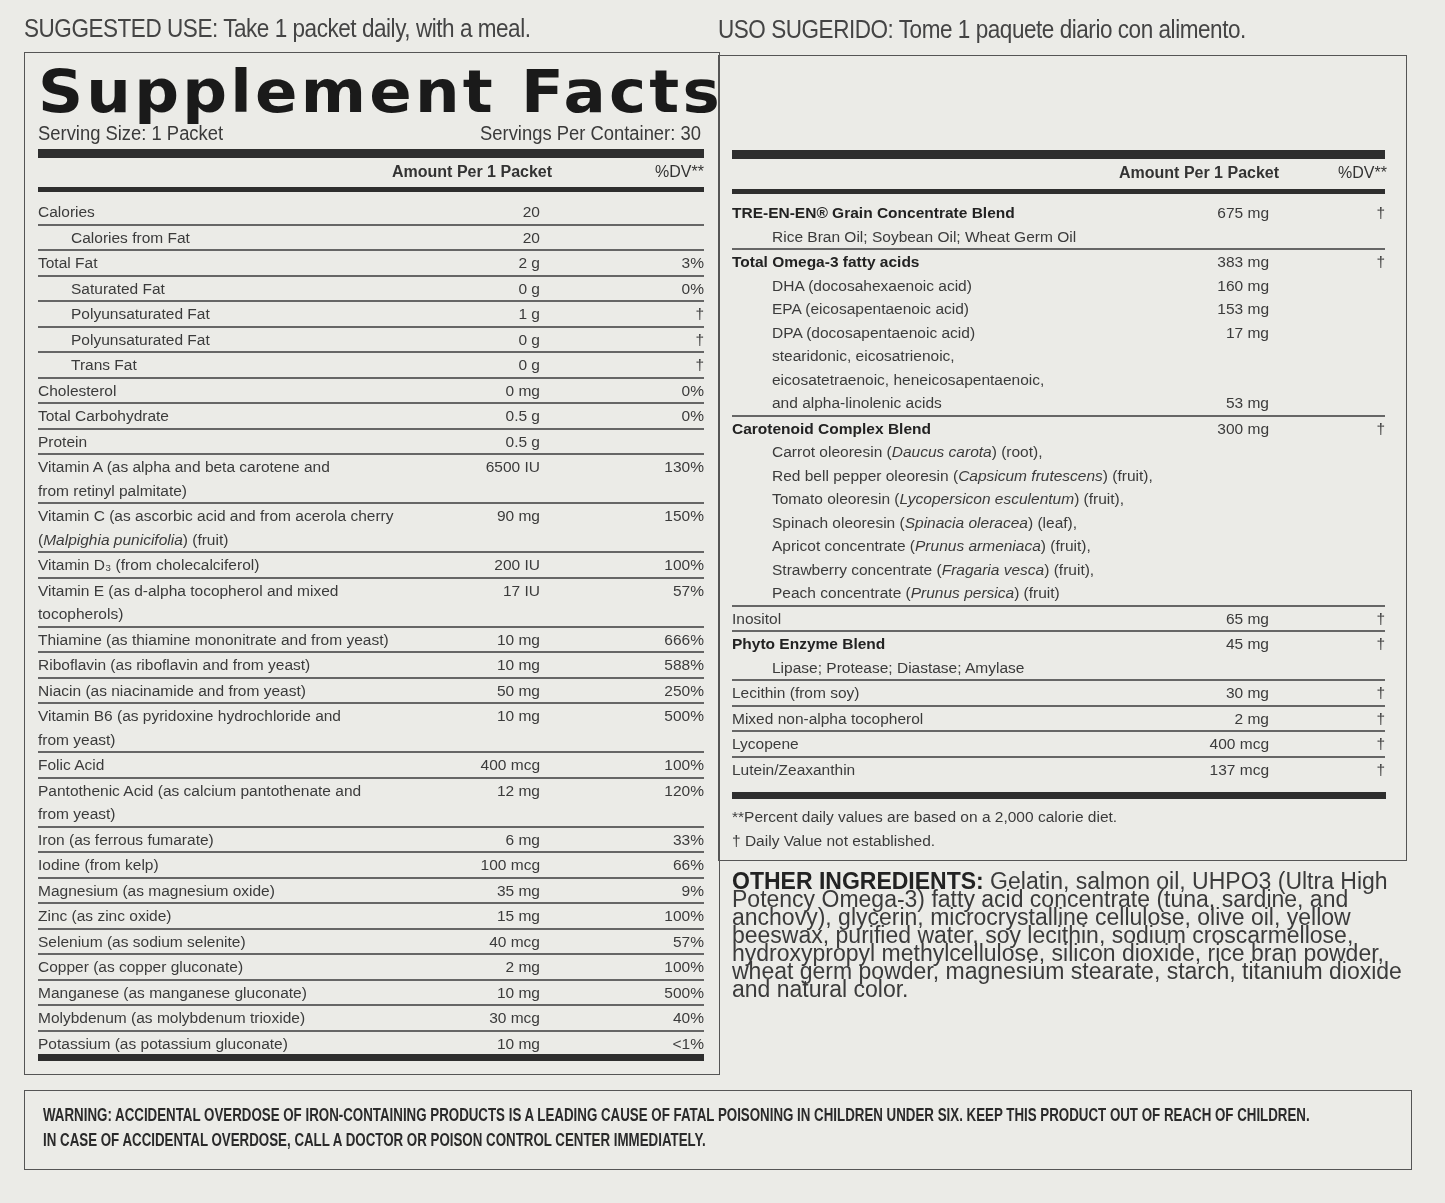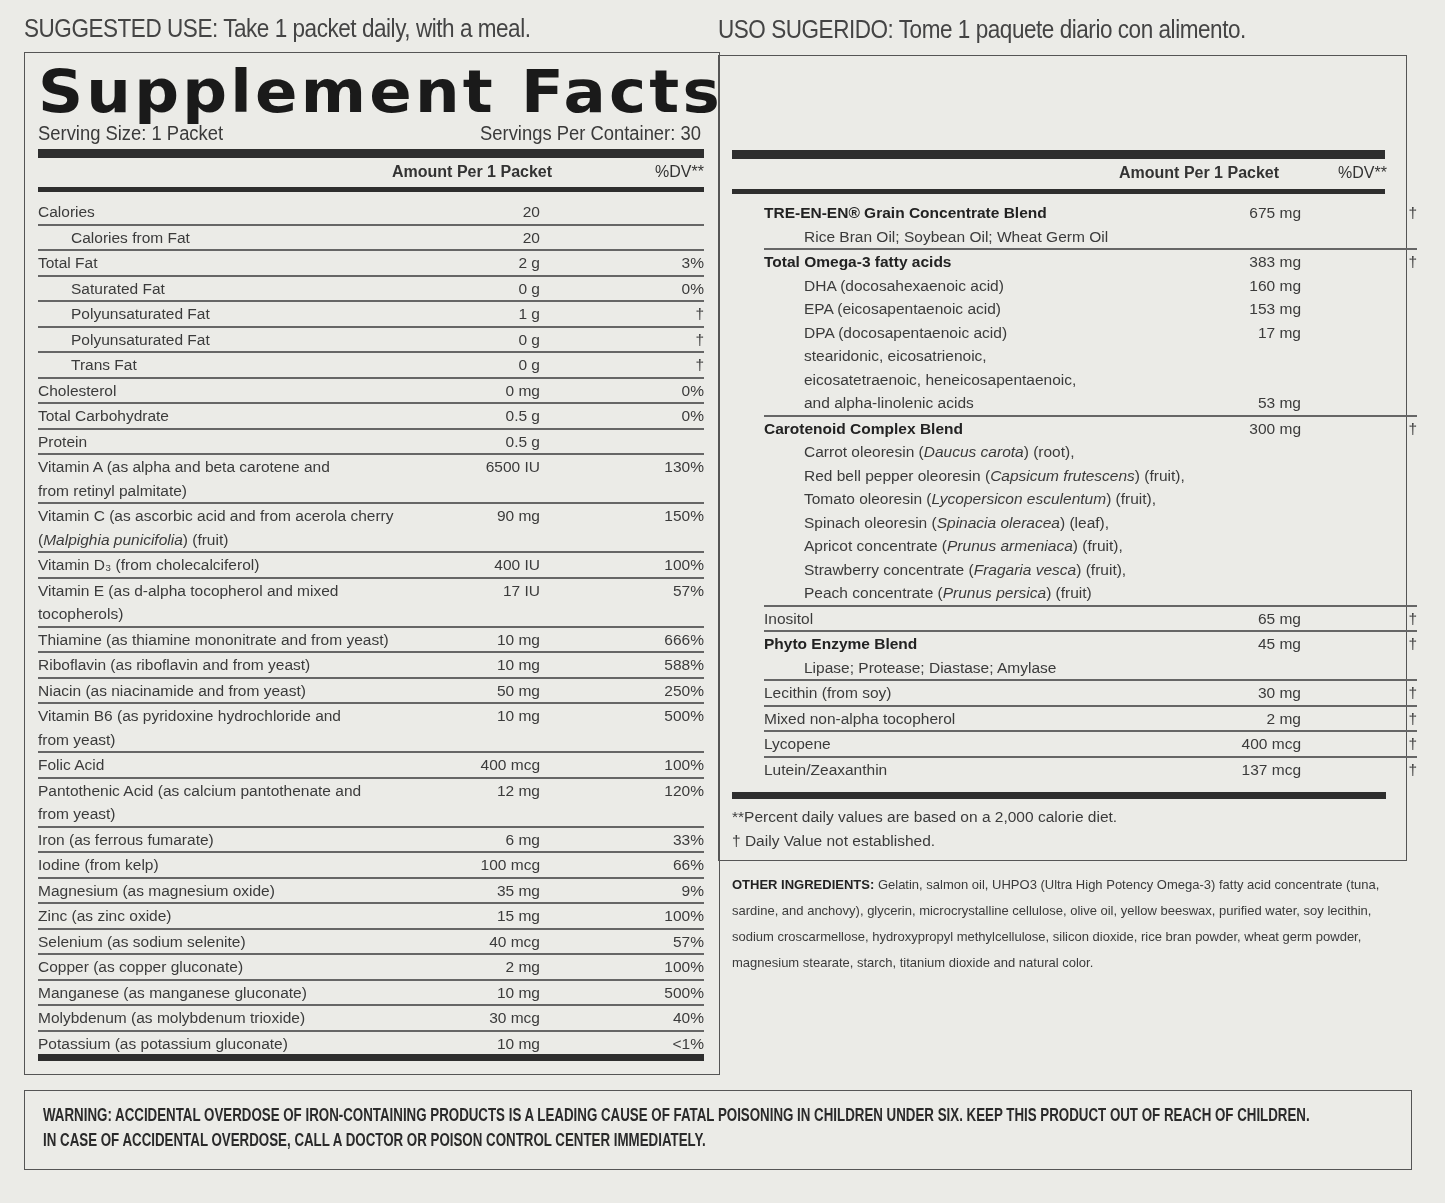--- a/index.html
+++ b/index.html
@@ -28,21 +28,21 @@
     line-height:23.5px; white-space:nowrap; overflow:visible;
   }
   table.facts tr { border-bottom:2px solid #666; }
   table.facts tr.nob { border-bottom:none; }
   td.amt { text-align:right; }
   td.dv { text-align:right; }
   td.ind { padding-left:33px !important; }
   .b { font-weight:bold; color:#222; }
   i { font-style:italic; }
   .note { font-size:15.5px; color:#3b3b3b; white-space:nowrap; }
-  .other { font-size:13px; line-height:26px; color:#3b3b3b; }
+  .other { font-size:23px; line-height:18px; color:#3b3b3b; }
   .other b { color:#222; }
   .warn {
     font-size:18px; font-weight:bold; color:#2a2a2a; line-height:27px; white-space:nowrap;
     transform:scaleX(0.74); transform-origin:left top; letter-spacing:0px;
   }
 </style>
 </head>
 <body>
 
 <div class="abs suggest" style="left:24px;top:14px;">SUGGESTED USE: Take 1 packet daily, with a meal.</div>
@@ -123,21 +123,21 @@
         <td class="amt">6500 IU</td>
         <td class="dv">130%</td>
       </tr>
       <tr>
         <td><span>Vitamin C (as ascorbic acid and from acerola cherry</span><br>(<i>Malpighia punicifolia</i><span>) (fruit)</span></td>
         <td class="amt">90 mg</td>
         <td class="dv">150%</td>
       </tr>
       <tr>
         <td><span>Vitamin D₃ (from cholecalciferol)</span></td>
-        <td class="amt">400 IU</td>
+        <td class="amt">200 IU</td>
         <td class="dv">100%</td>
       </tr>
       <tr>
         <td><span>Vitamin E (as d-alpha tocopherol and mixed</span><br><span>tocopherols)</span></td>
         <td class="amt">17 IU</td>
         <td class="dv">57%</td>
       </tr>
       <tr>
         <td><span>Thiamine (as thiamine mononitrate and from yeast)</span></td>
         <td class="amt">10 mg</td>
@@ -216,21 +216,21 @@
     </tbody>
 </table>
 <div class="abs bar" style="left:38px;top:1054px;width:666px;height:7px;"></div>
 
 <div class="abs bar" style="left:732px;top:150px;width:653px;height:9px;"></div>
 <div class="abs hdr" style="left:1119px;top:164px;">Amount Per 1 Packet</div>
 <div class="abs hdr" style="left:1338px;top:164px;font-weight:normal;">%DV**</div>
 <div class="abs bar" style="left:732px;top:189px;width:653px;height:5px;"></div>
 
 <div class="abs" id="right-content" style="left:732px;top:201px;width:653px;">
-    <table class="facts" style="width: 653px; margin-left: 32px;">
+    <table class="facts" style="width: 653px;">
       <colgroup>
         <col style="width:410px">
         <col style="width:127px">
         <col style="width:116px">
       </colgroup>
       <tbody>
         <tr>
           <td><span class="b">TRE-EN-EN® Grain Concentrate Blend</span><br><span style="padding-left: 40px;">Rice Bran Oil; Soybean Oil; Wheat Germ Oil</span></td>
           <td class="amt">675 mg</td>
           <td class="dv">†</td>

